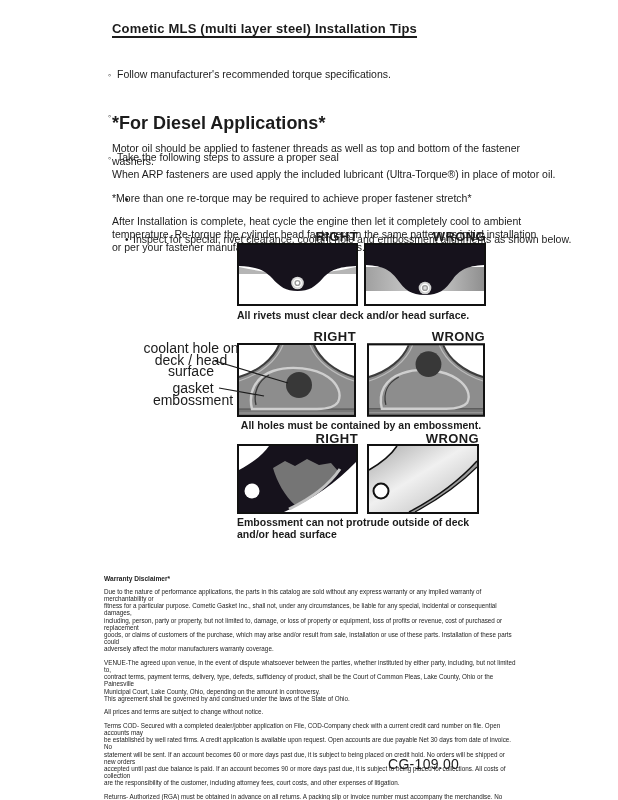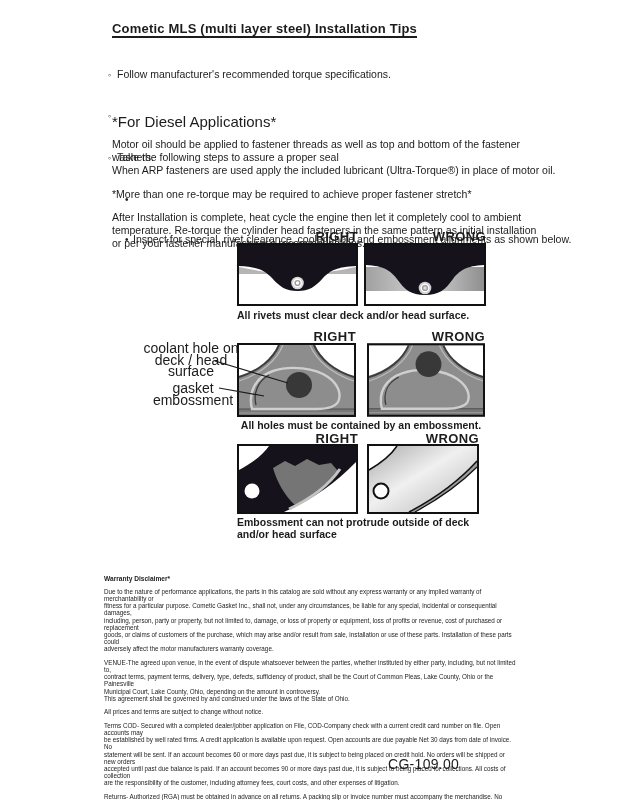--- a/index.html
+++ b/index.html
@@ -15,21 +15,21 @@
     left:112px;top:21px;font-size:13px;font-weight:bold;
     text-decoration:underline;text-underline-offset:3px;text-decoration-thickness:1.5px;
     letter-spacing:.2px;
   }
   .bullets{left:108px;top:41px;font-size:10.5px;line-height:13.6px;white-space:pre;}
   .b-row{display:flex;align-items:baseline;}
   .b-mark{width:9px;display:inline-block;font-size:9px;}
   .b-sub{margin-left:17px;}
   .b-sub .b-mark{width:8px;font-size:10px;}
   .diesel{left:112px;top:113px;width:444px;}
-  .diesel h2{margin:0 0 8px 0;font-size:15px;font-weight:normal;}
+  .diesel h2{margin:0 0 8px 0;font-size:18px;font-weight:bold;}
   .diesel p{margin:0 0 10px 0;font-size:10.5px;line-height:13.2px;white-space:pre-line;}
   .row-label{font-weight:bold;font-size:13px;text-align:right;letter-spacing:.4px;}
   .cap{font-weight:bold;font-size:10.5px;line-height:12px;white-space:pre-line;}
   .cap-center{text-align:center;}
   .side-label{font-size:14px;line-height:11.5px;text-align:center;margin-left:27px;}
   .legal{left:104px;top:575px;width:414px;}
   .legal h3{margin:0 0 6px 0;font-size:6.6px;font-weight:bold;}
   .legal p{margin:0 0 6.5px 0;font-size:6.3px;line-height:7.15px;white-space:pre-line;}
   .pagenum{left:388px;top:756px;font-size:14px;letter-spacing:.3px;}
   svg{display:block;}

